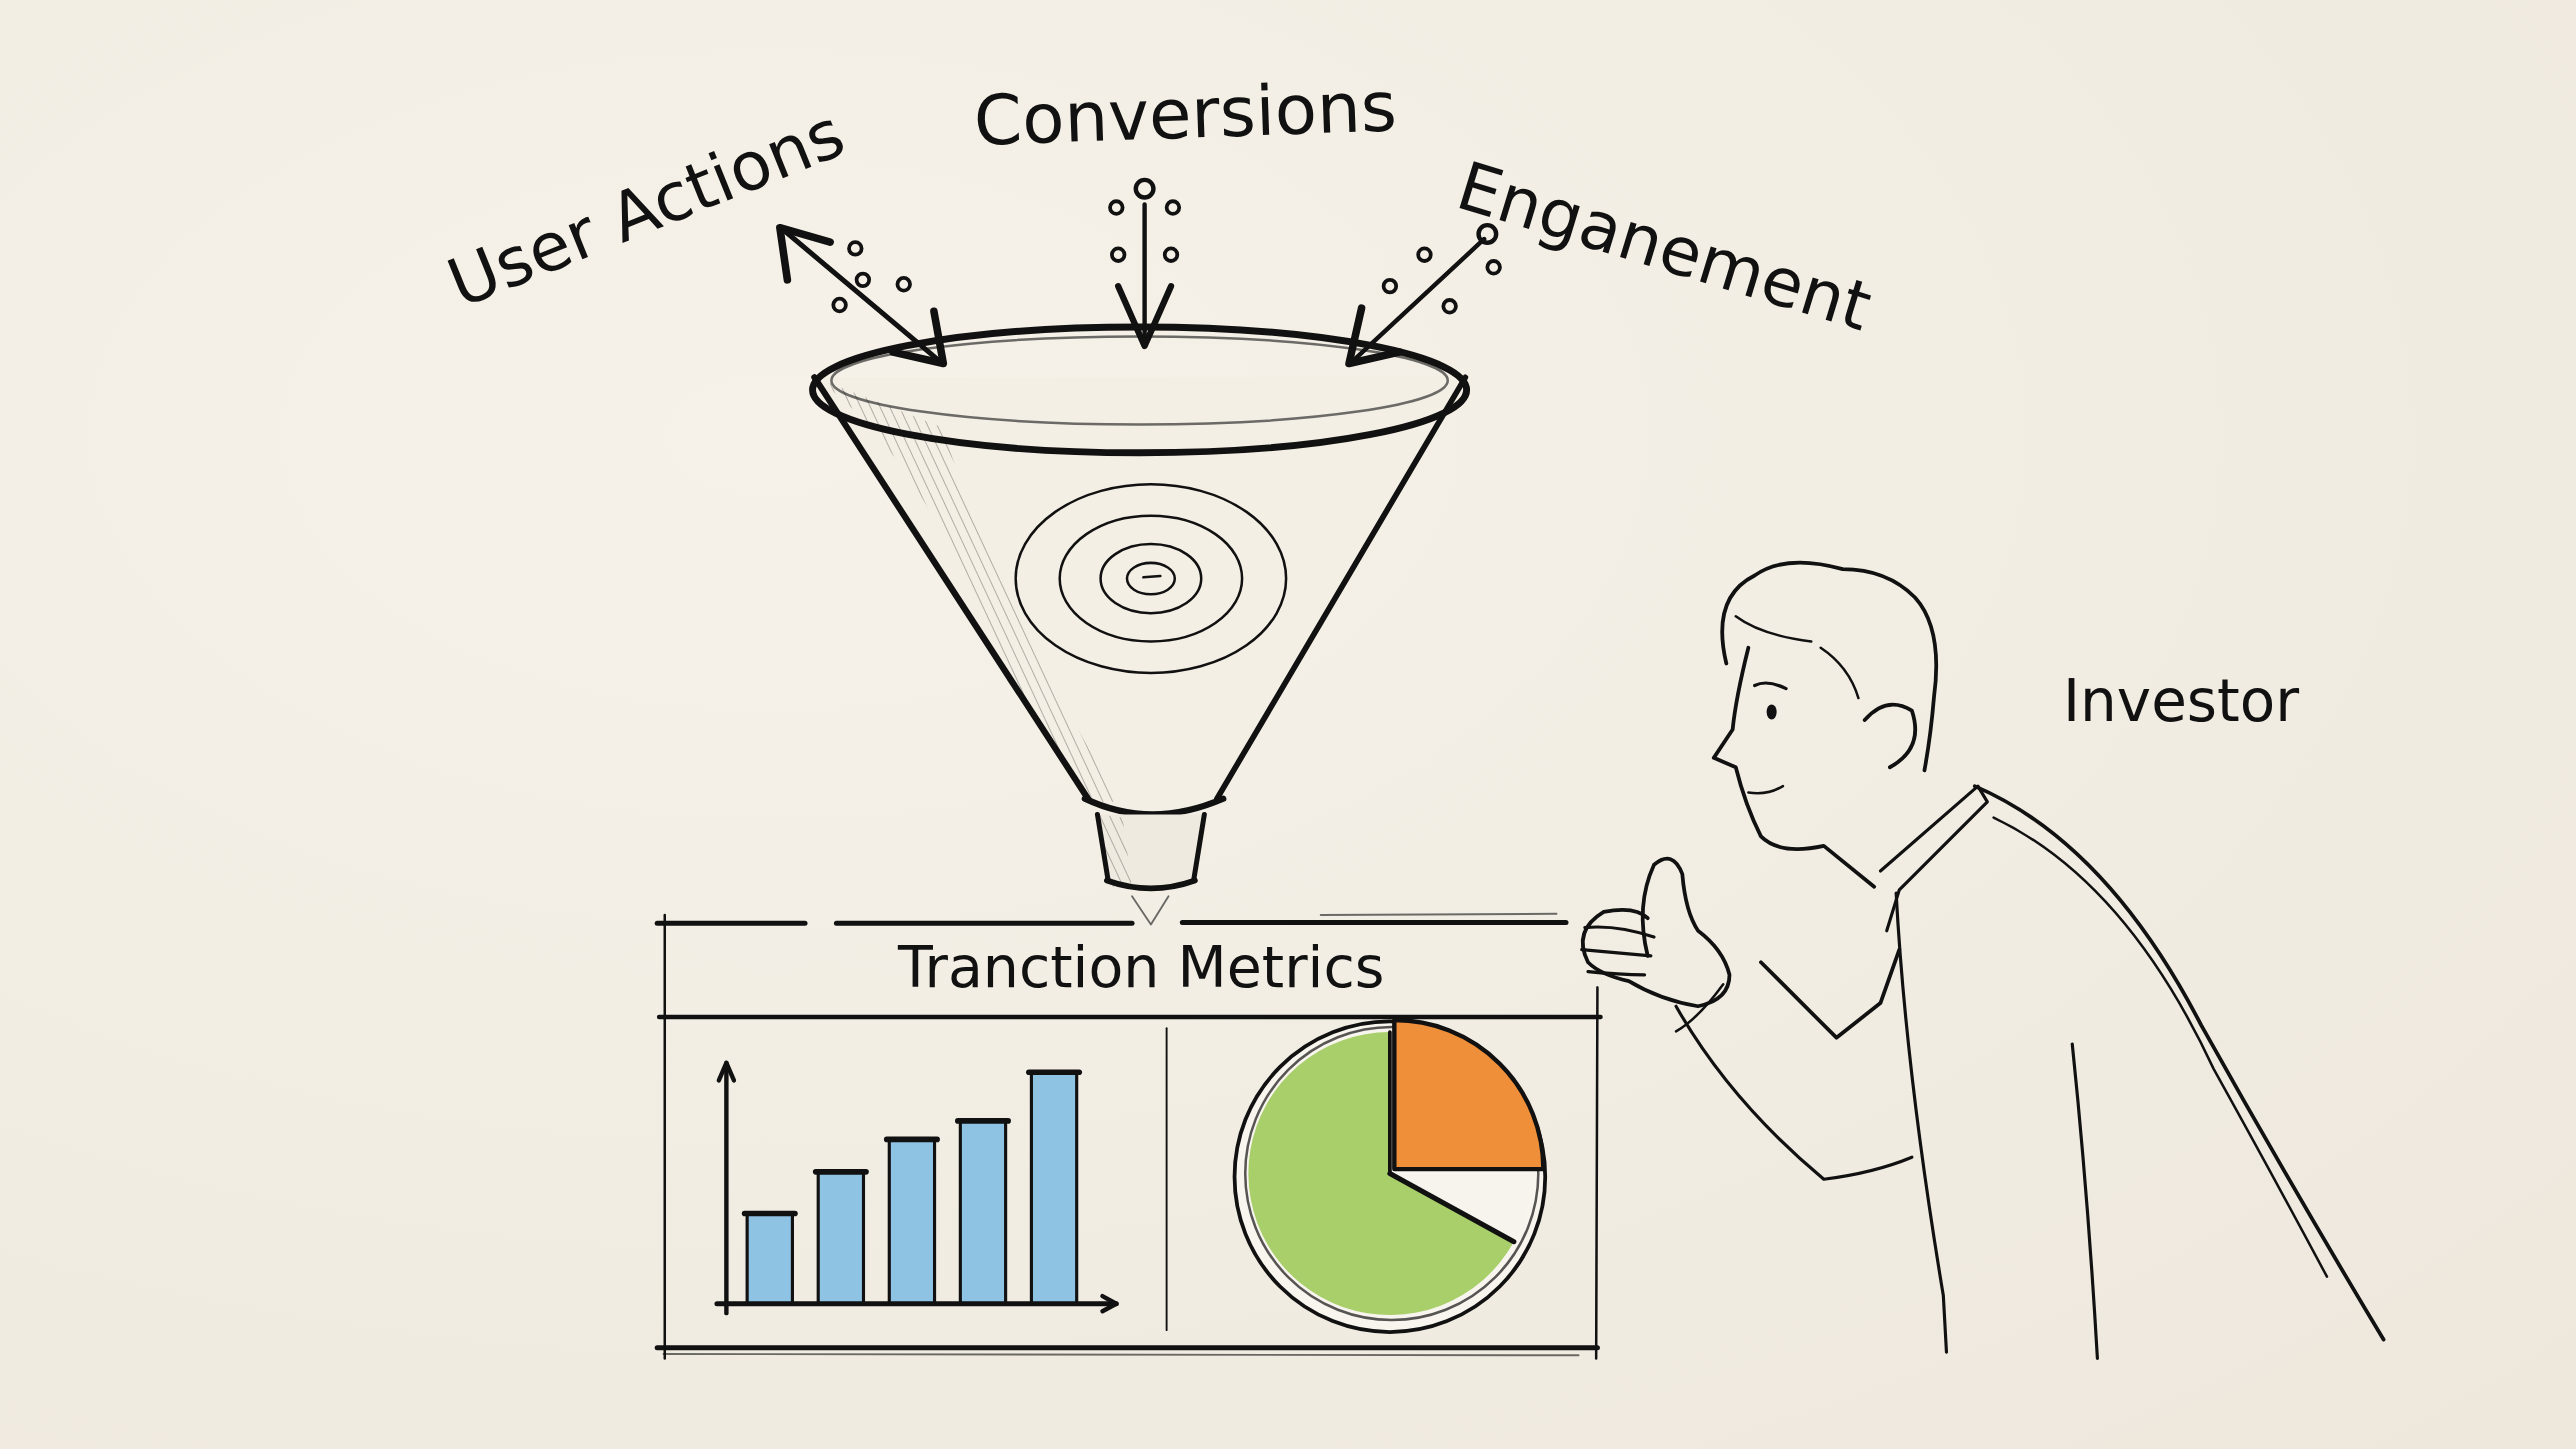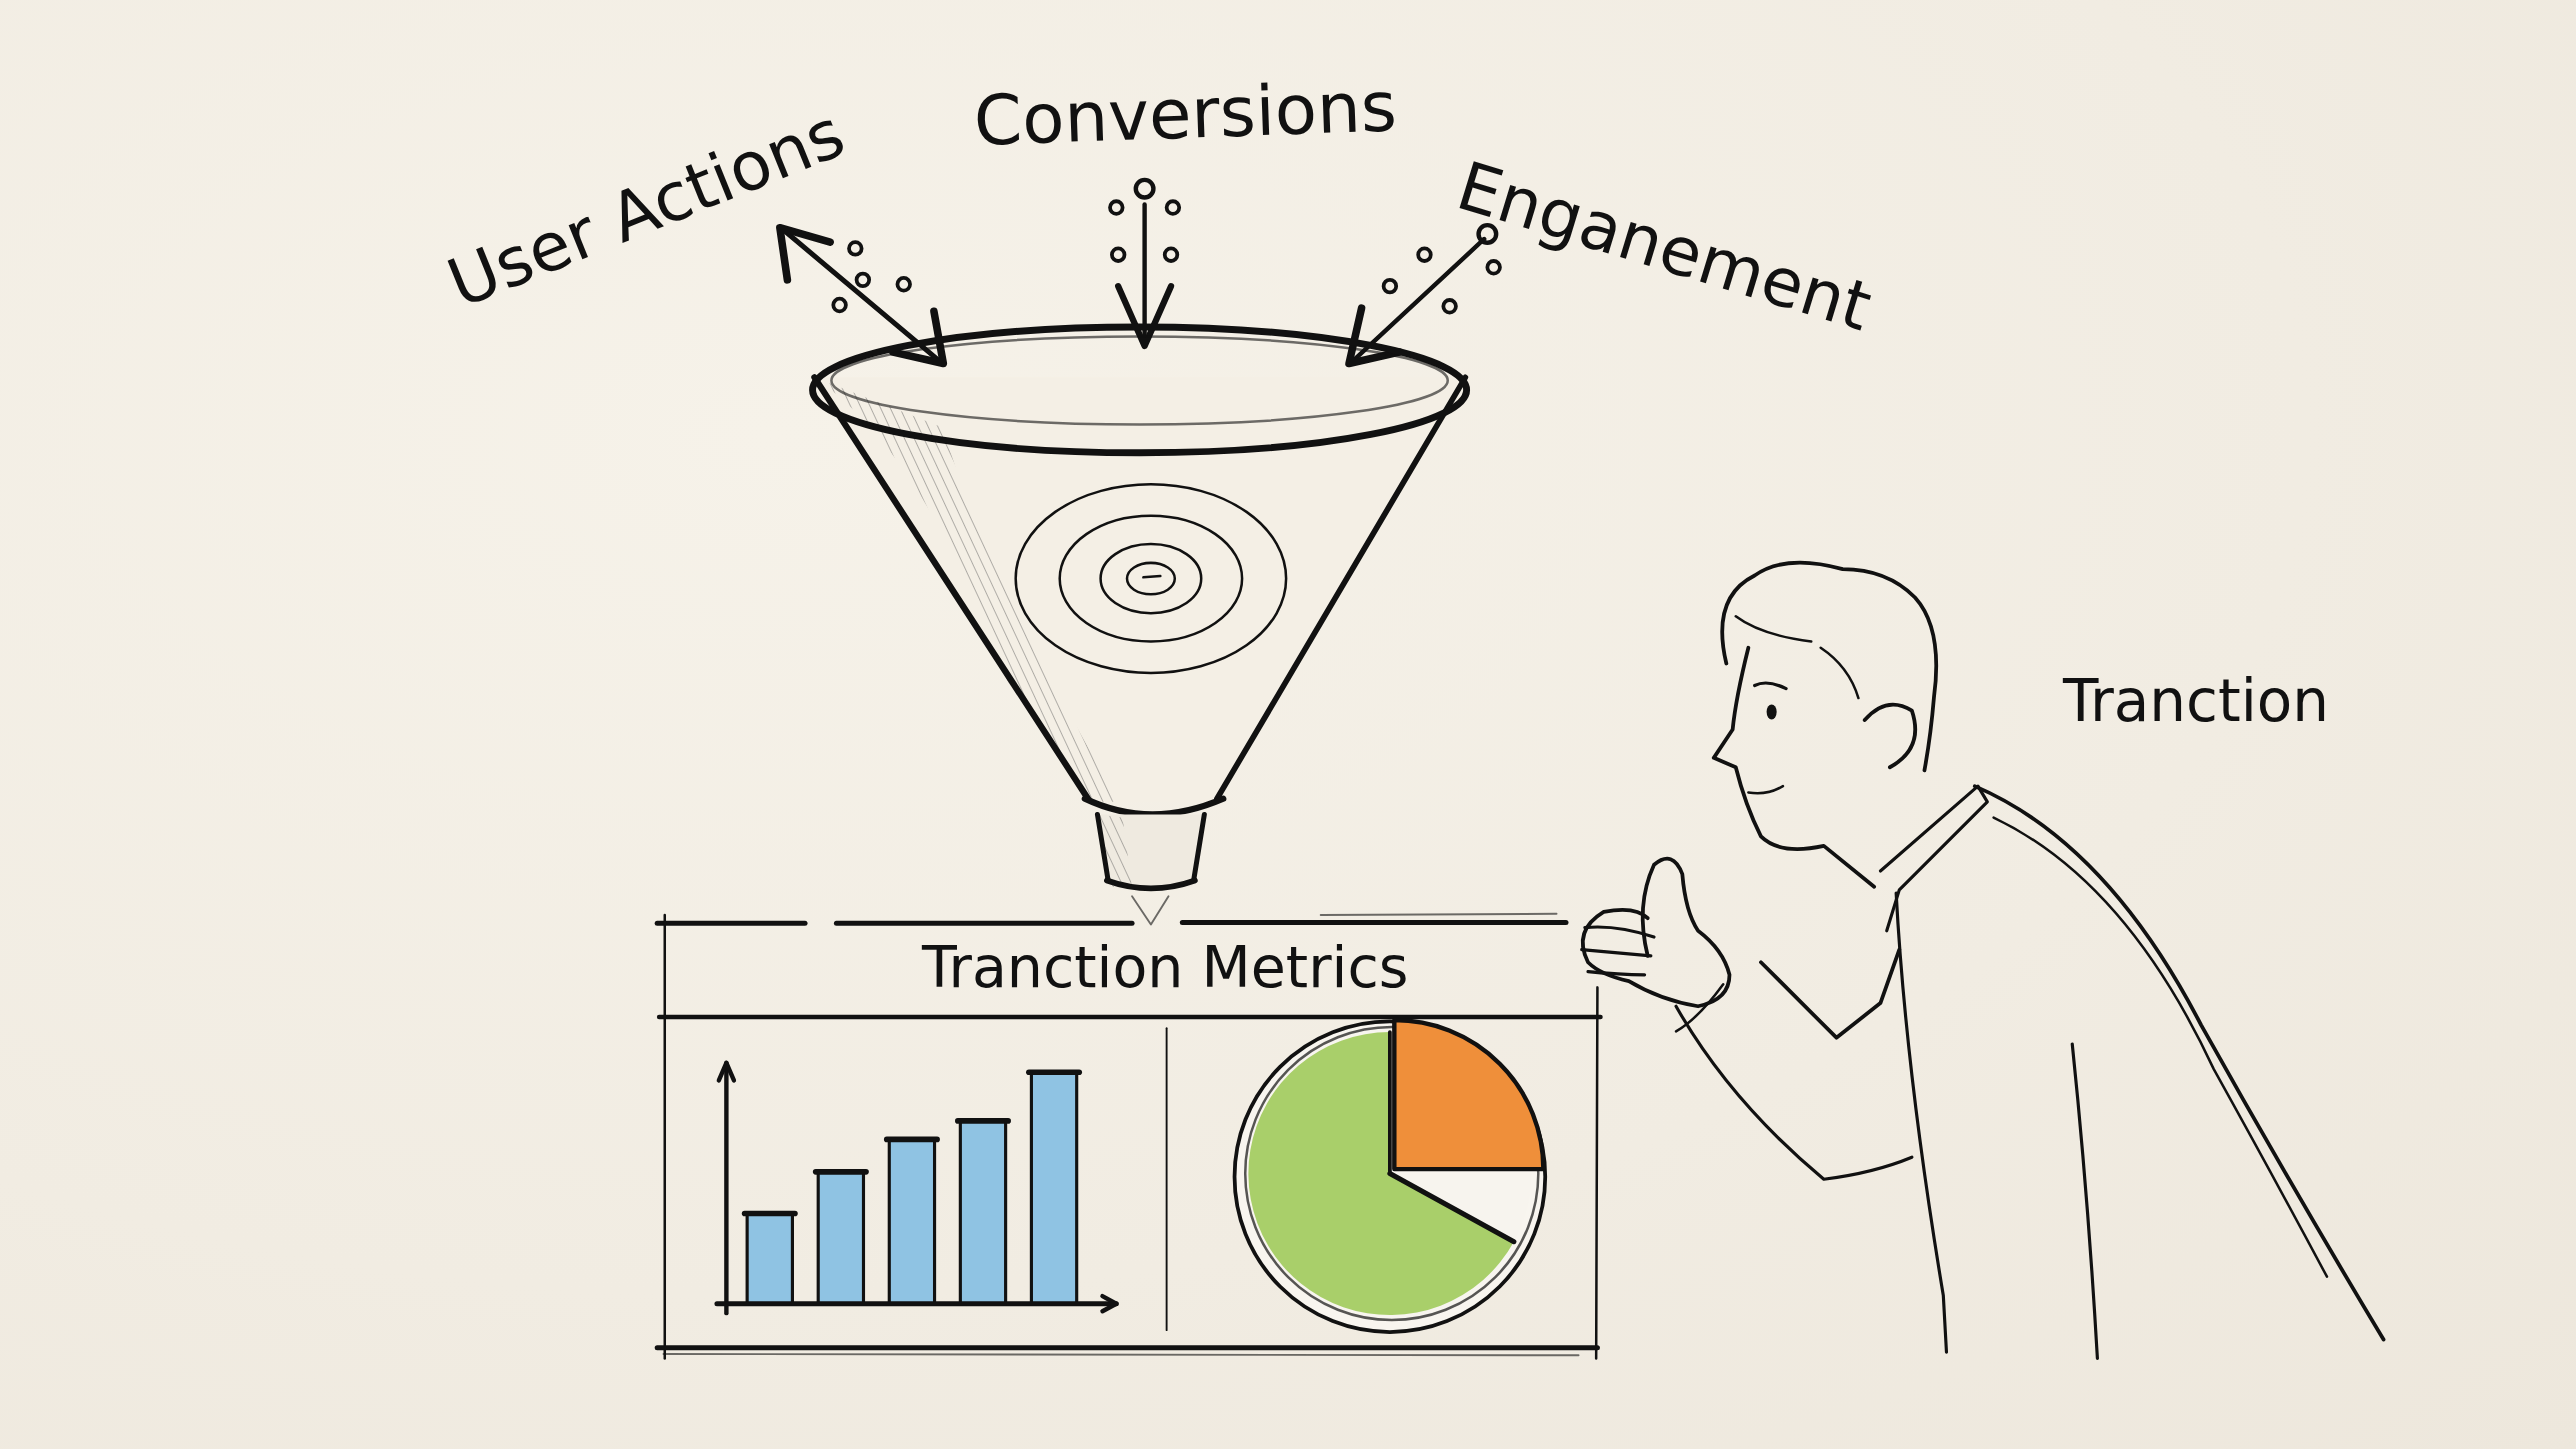--- a/index.html
+++ b/index.html
@@ -144,18 +144,18 @@
       <path class="stroke" stroke-width="5" d="M2520,1475 Q2570,1470 2630,1490 M2515,1510 Q2570,1515 2625,1520 M2525,1545 Q2575,1550 2615,1550"></path>
     </g>
   </svg>
 
   <div class="label" style="left:452px; top:248px; font-size:67px; transform:rotate(-22deg);">User Actions</div>
 
   <div class="label" style="left:974px; top:81px; font-size:69px; transform:rotate(-2deg);">Conversions</div>
 
   <div class="label" style="left:1460px; top:145px; font-size:67px; transform:rotate(17deg);">Enganement</div>
 
-  <div class="label" style="left:898px; top:934px; font-size:57px;margin-left:24px;">Tranction Metrics</div>
+  <div class="label" style="left:898px; top:934px; font-size:57px;">Tranction Metrics</div>
 
-  <div class="label" style="left:2063px; top:667px; font-size:58px;">Tranction</div>
+  <div class="label" style="left:2063px; top:667px; font-size:58px;">Investor</div>
 
 </div>
 
 
 </body></html>

